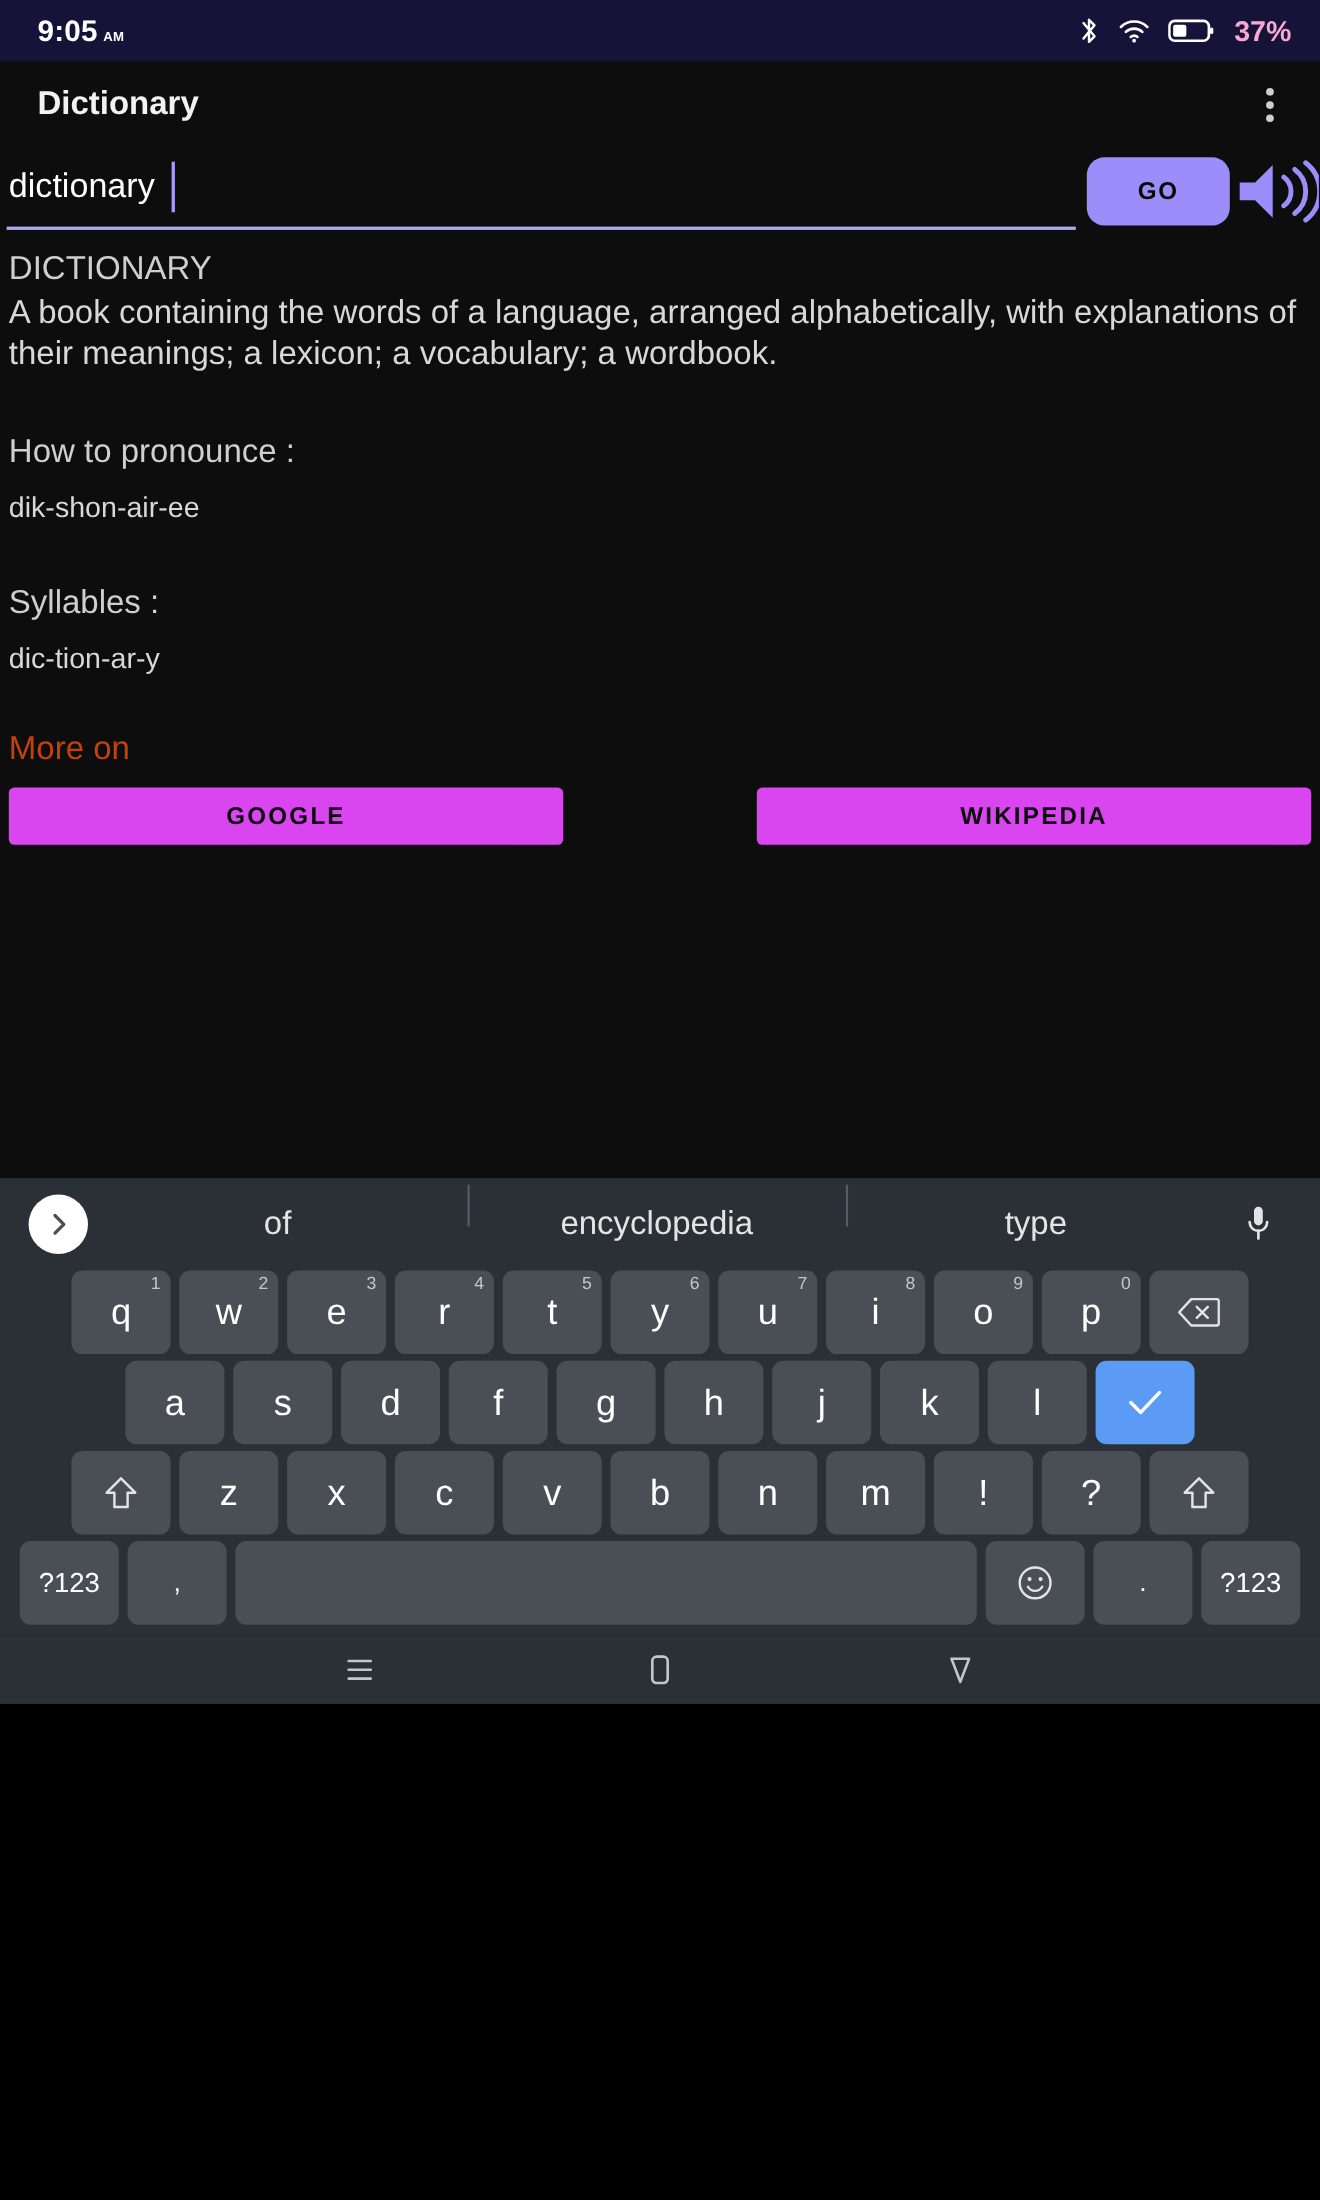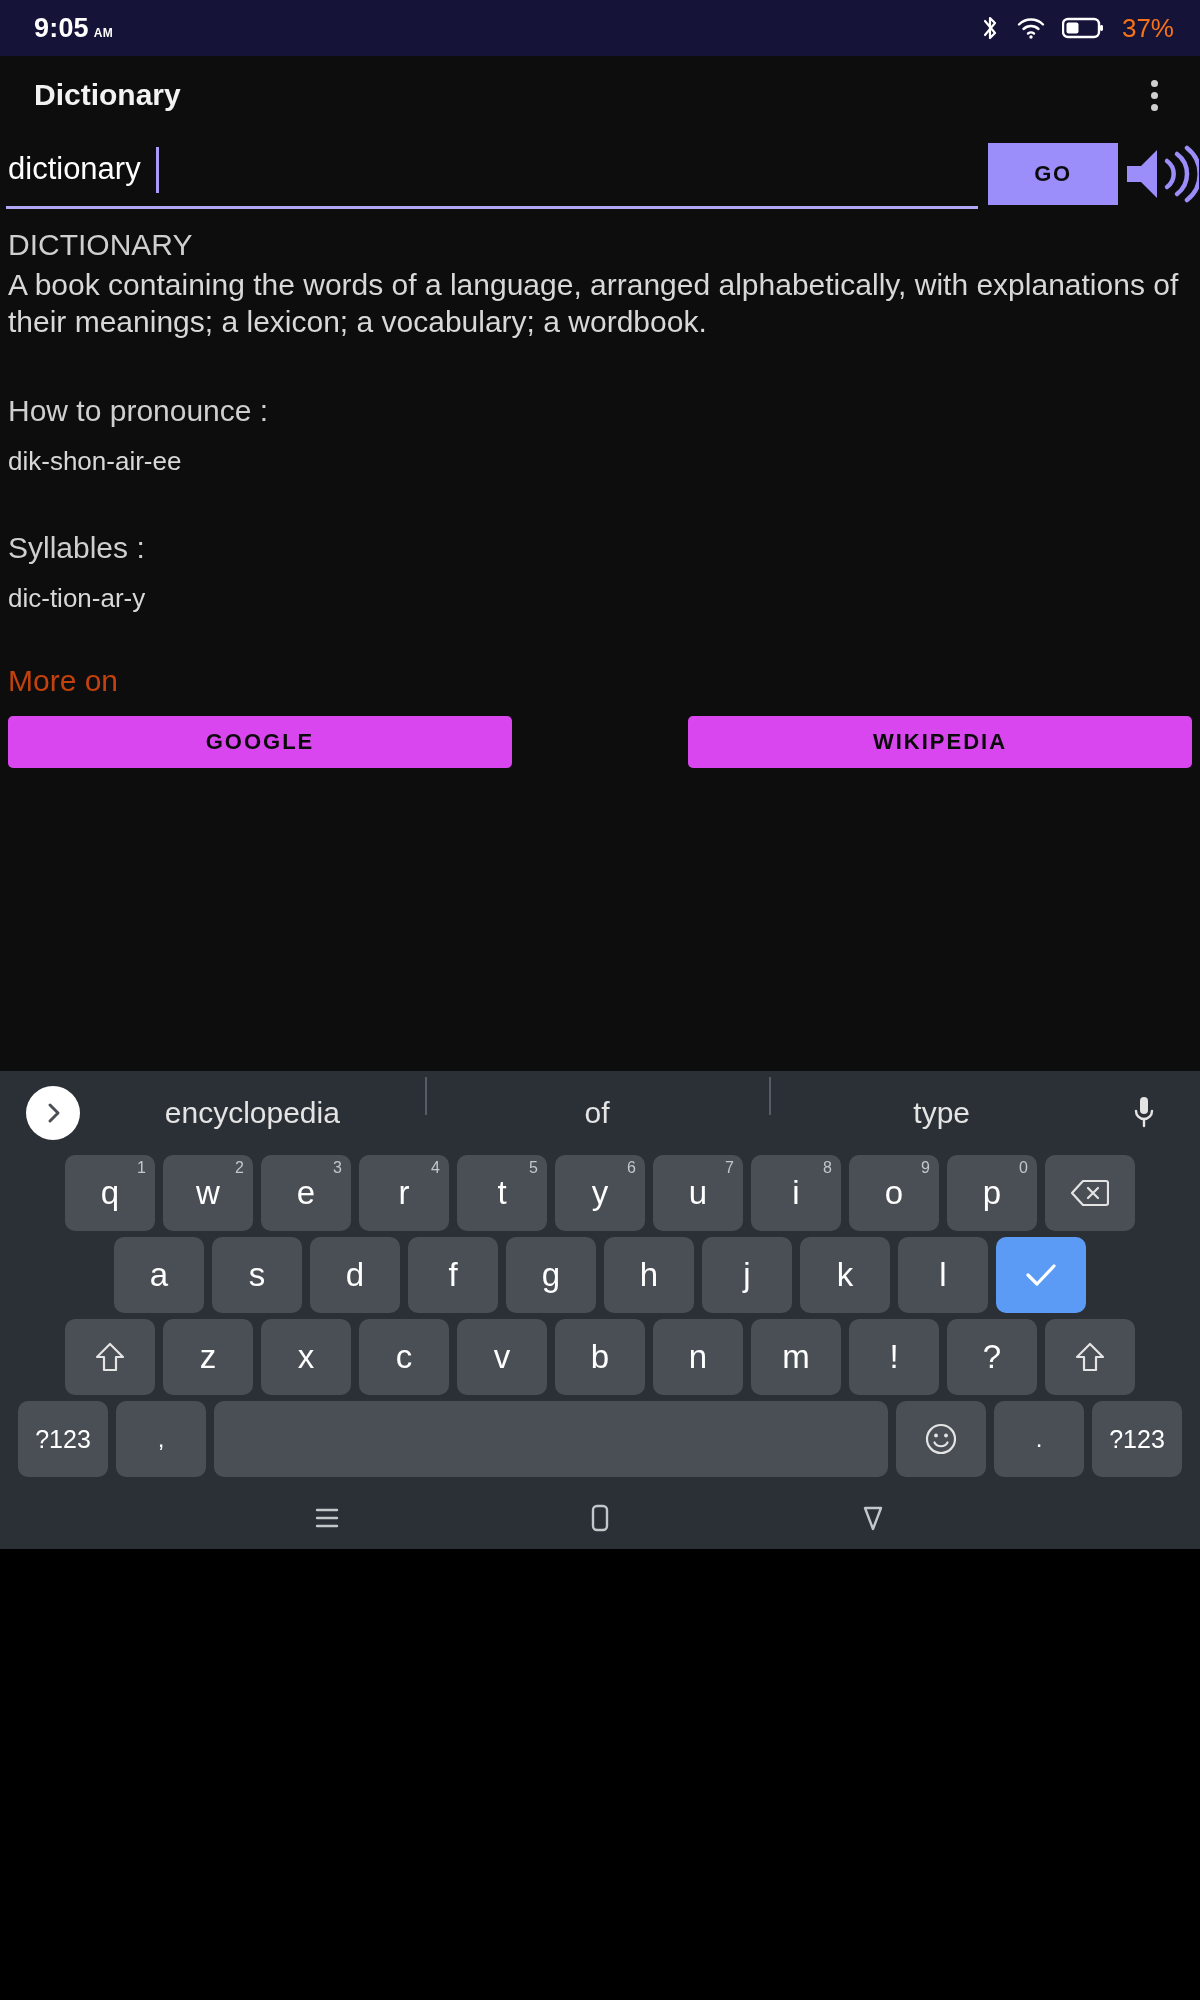--- a/index.html
+++ b/index.html
@@ -36,21 +36,21 @@
     align-items: baseline;
     gap: 5px;
   }
   .status-time .ampm { font-size: 12px; font-weight: bold; }
   .status-right {
     display: flex;
     align-items: center;
     gap: 16px;
   }
   .battery-pct {
-    color: #f97316; font-size: 26px; font-weight: normal;
+    color: #f9a8d4; font-size: 26px; font-weight: bold;
     margin-left: 2px;
   }
 
   
   #app-bar {
     height: 78px;
     flex: 0 0 78px;
     background: #0d0d0d;
     display: flex;
     align-items: center;
@@ -103,21 +103,21 @@
     position: absolute;
     left: 150px; top: 8px;
     width: 3px; height: 46px;
     background: #a79bf7;
   }
   #go-button {
     flex: 0 0 auto;
     width: 130px; height: 62px;
     background: #9b8dfa;
     border: none;
-    border-radius: 0;
+    border-radius: 16px;
     color: #0a0a0a;
     font-size: 22px;
     font-weight: bold;
     letter-spacing: 1.6px;
     font-family: "Liberation Sans", sans-serif;
     cursor: pointer;
     margin-left: 10px;
   }
   #speaker-button {
     flex: 0 0 auto;
@@ -351,22 +351,22 @@
 
   <div id="keyboard">
 
     <div id="suggestion-bar">
       <div id="suggestion-expand">
         <svg width="24" height="24" viewBox="0 0 24 24">
           <path d="M9 4 L17 12 L9 20" fill="none" stroke="#4a4f55" stroke-width="3" stroke-linecap="round" stroke-linejoin="round"></path>
         </svg>
       </div>
       <div class="suggestions">
+        <div class="suggestion">of</div>
         <div class="suggestion">encyclopedia</div>
-        <div class="suggestion">of</div>
         <div class="suggestion">type</div>
       </div>
       <div id="mic-button">
         <svg width="26" height="38" viewBox="0 0 26 38">
           <rect x="9" y="3" width="8" height="17" rx="4" fill="#e4e4e4"></rect>
           <path d="M5 17 A8 8 0 0 0 21 17" fill="none" stroke="#e4e4e4" stroke-width="2.4" stroke-linecap="round"></path>
           <line x1="13" y1="25" x2="13" y2="32" stroke="#e4e4e4" stroke-width="2.4" stroke-linecap="round"></line>
         </svg>
       </div>
     </div>

